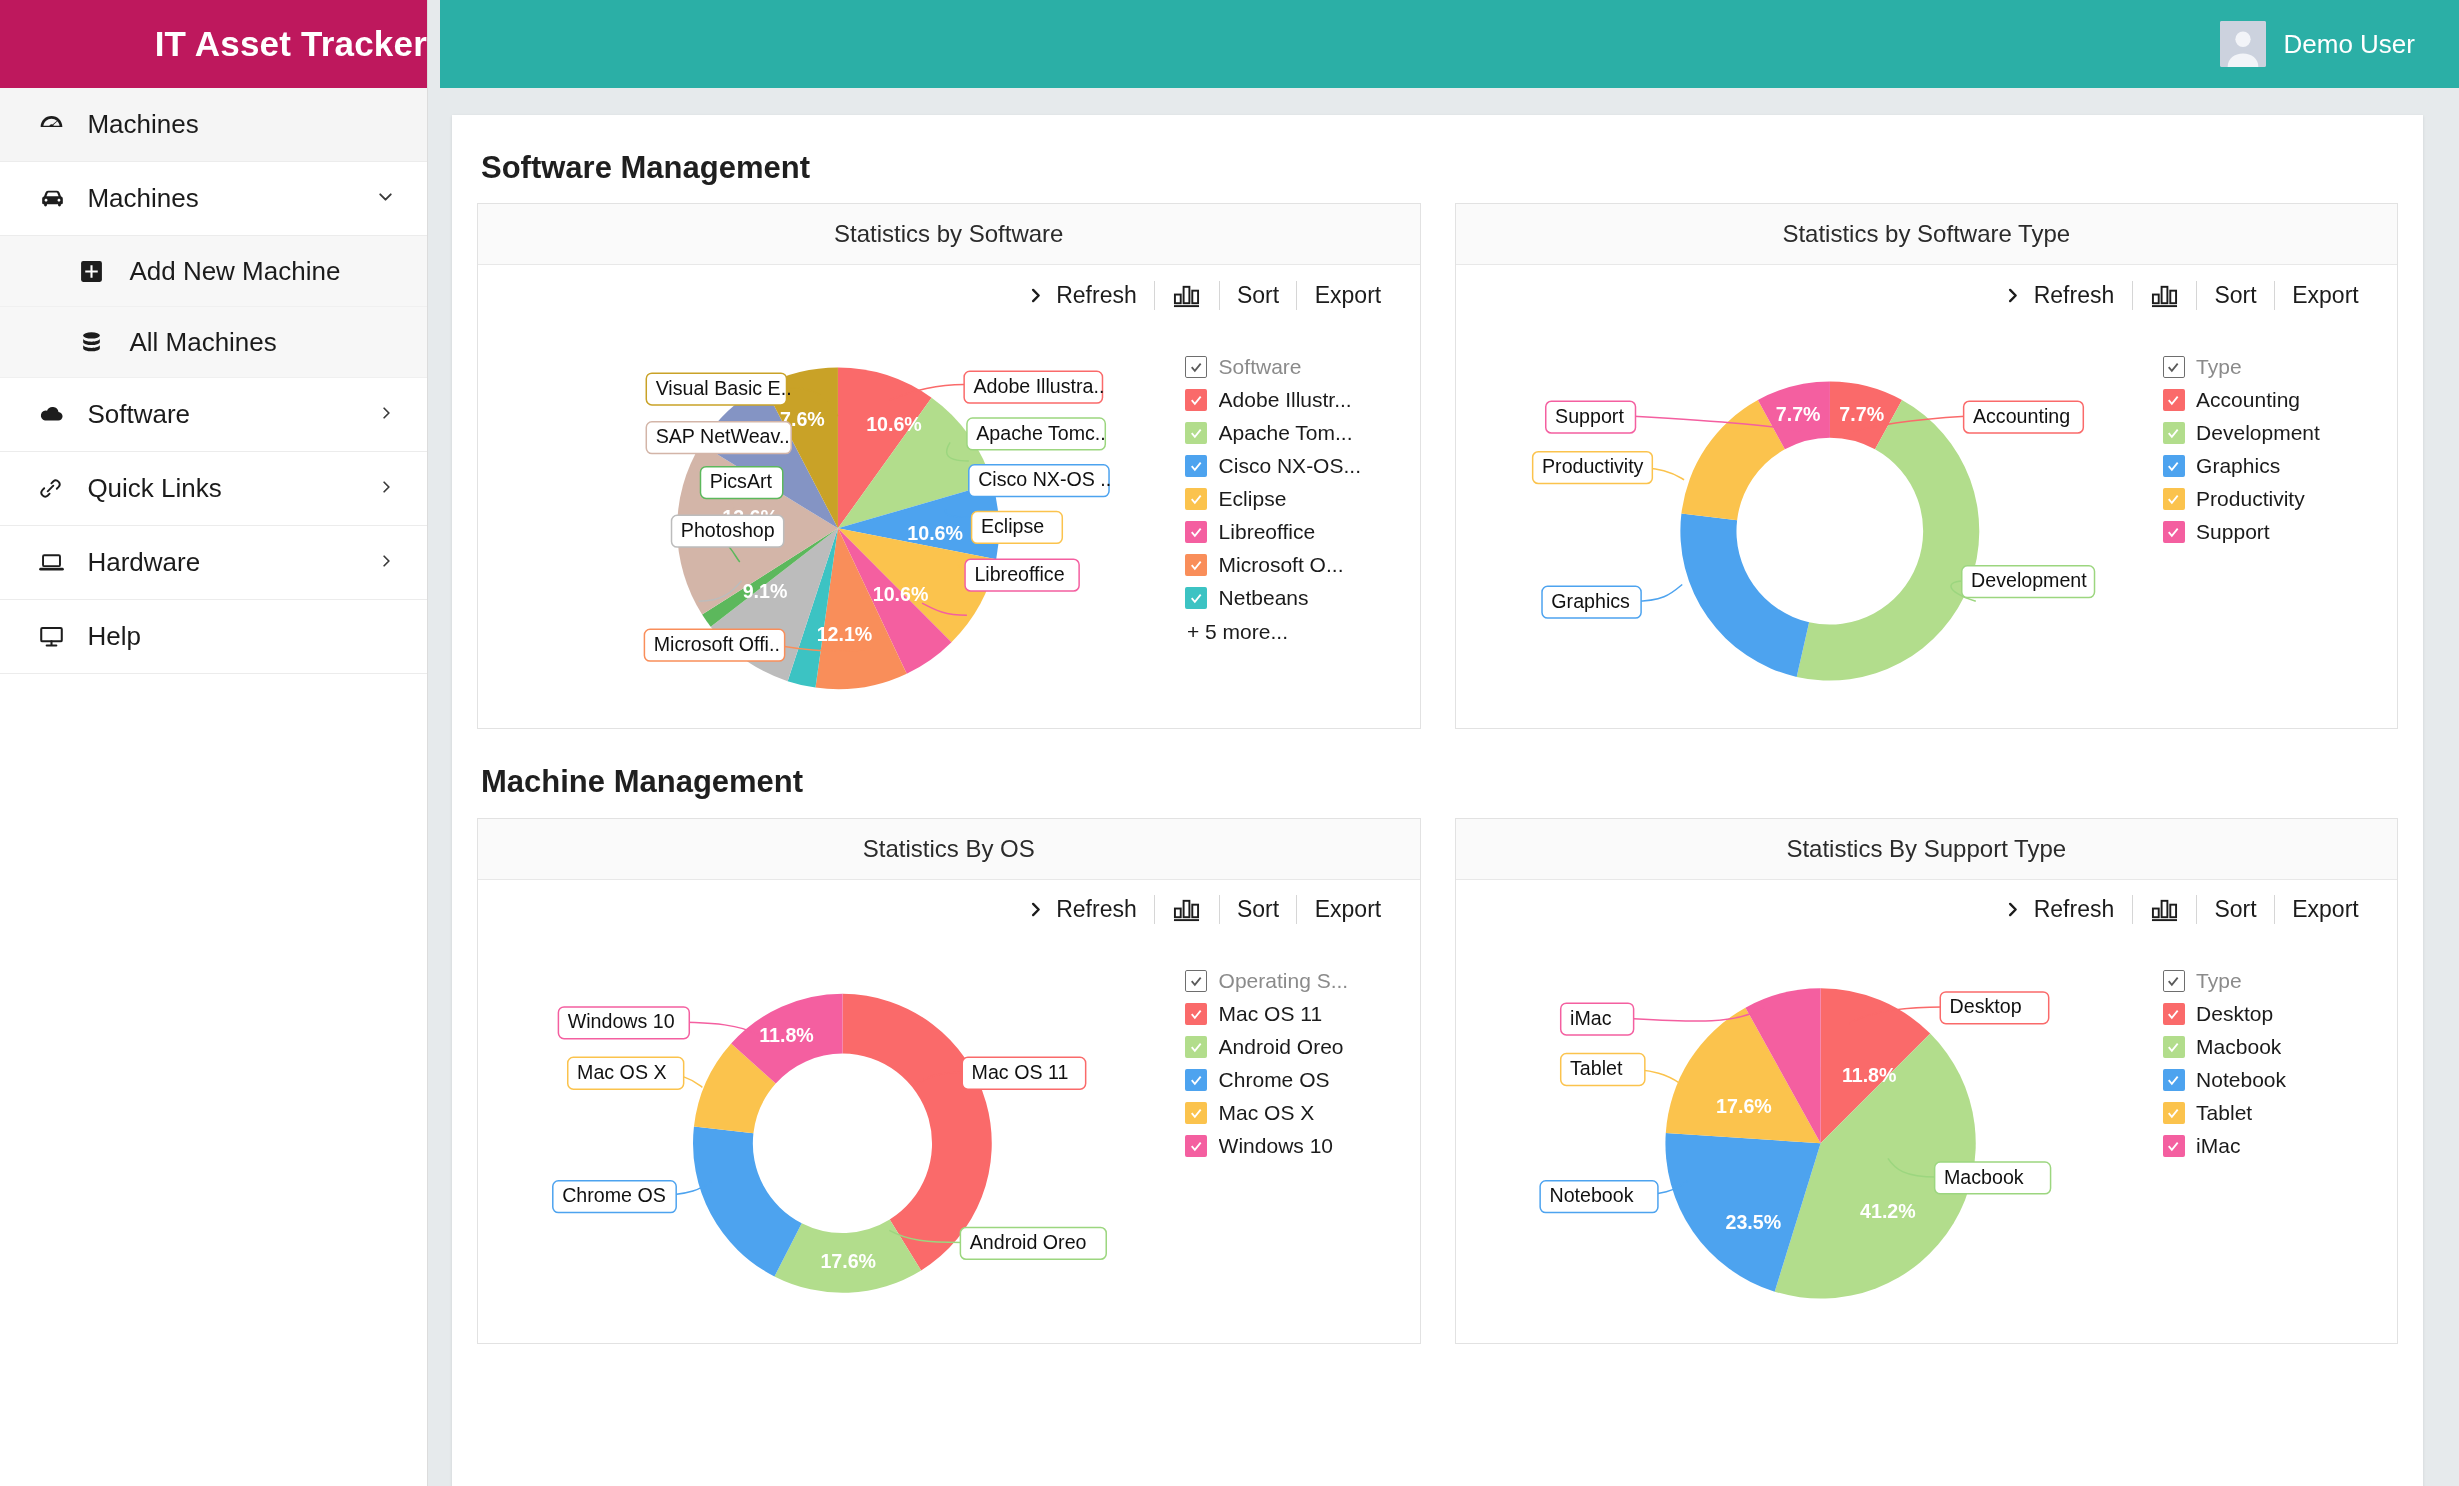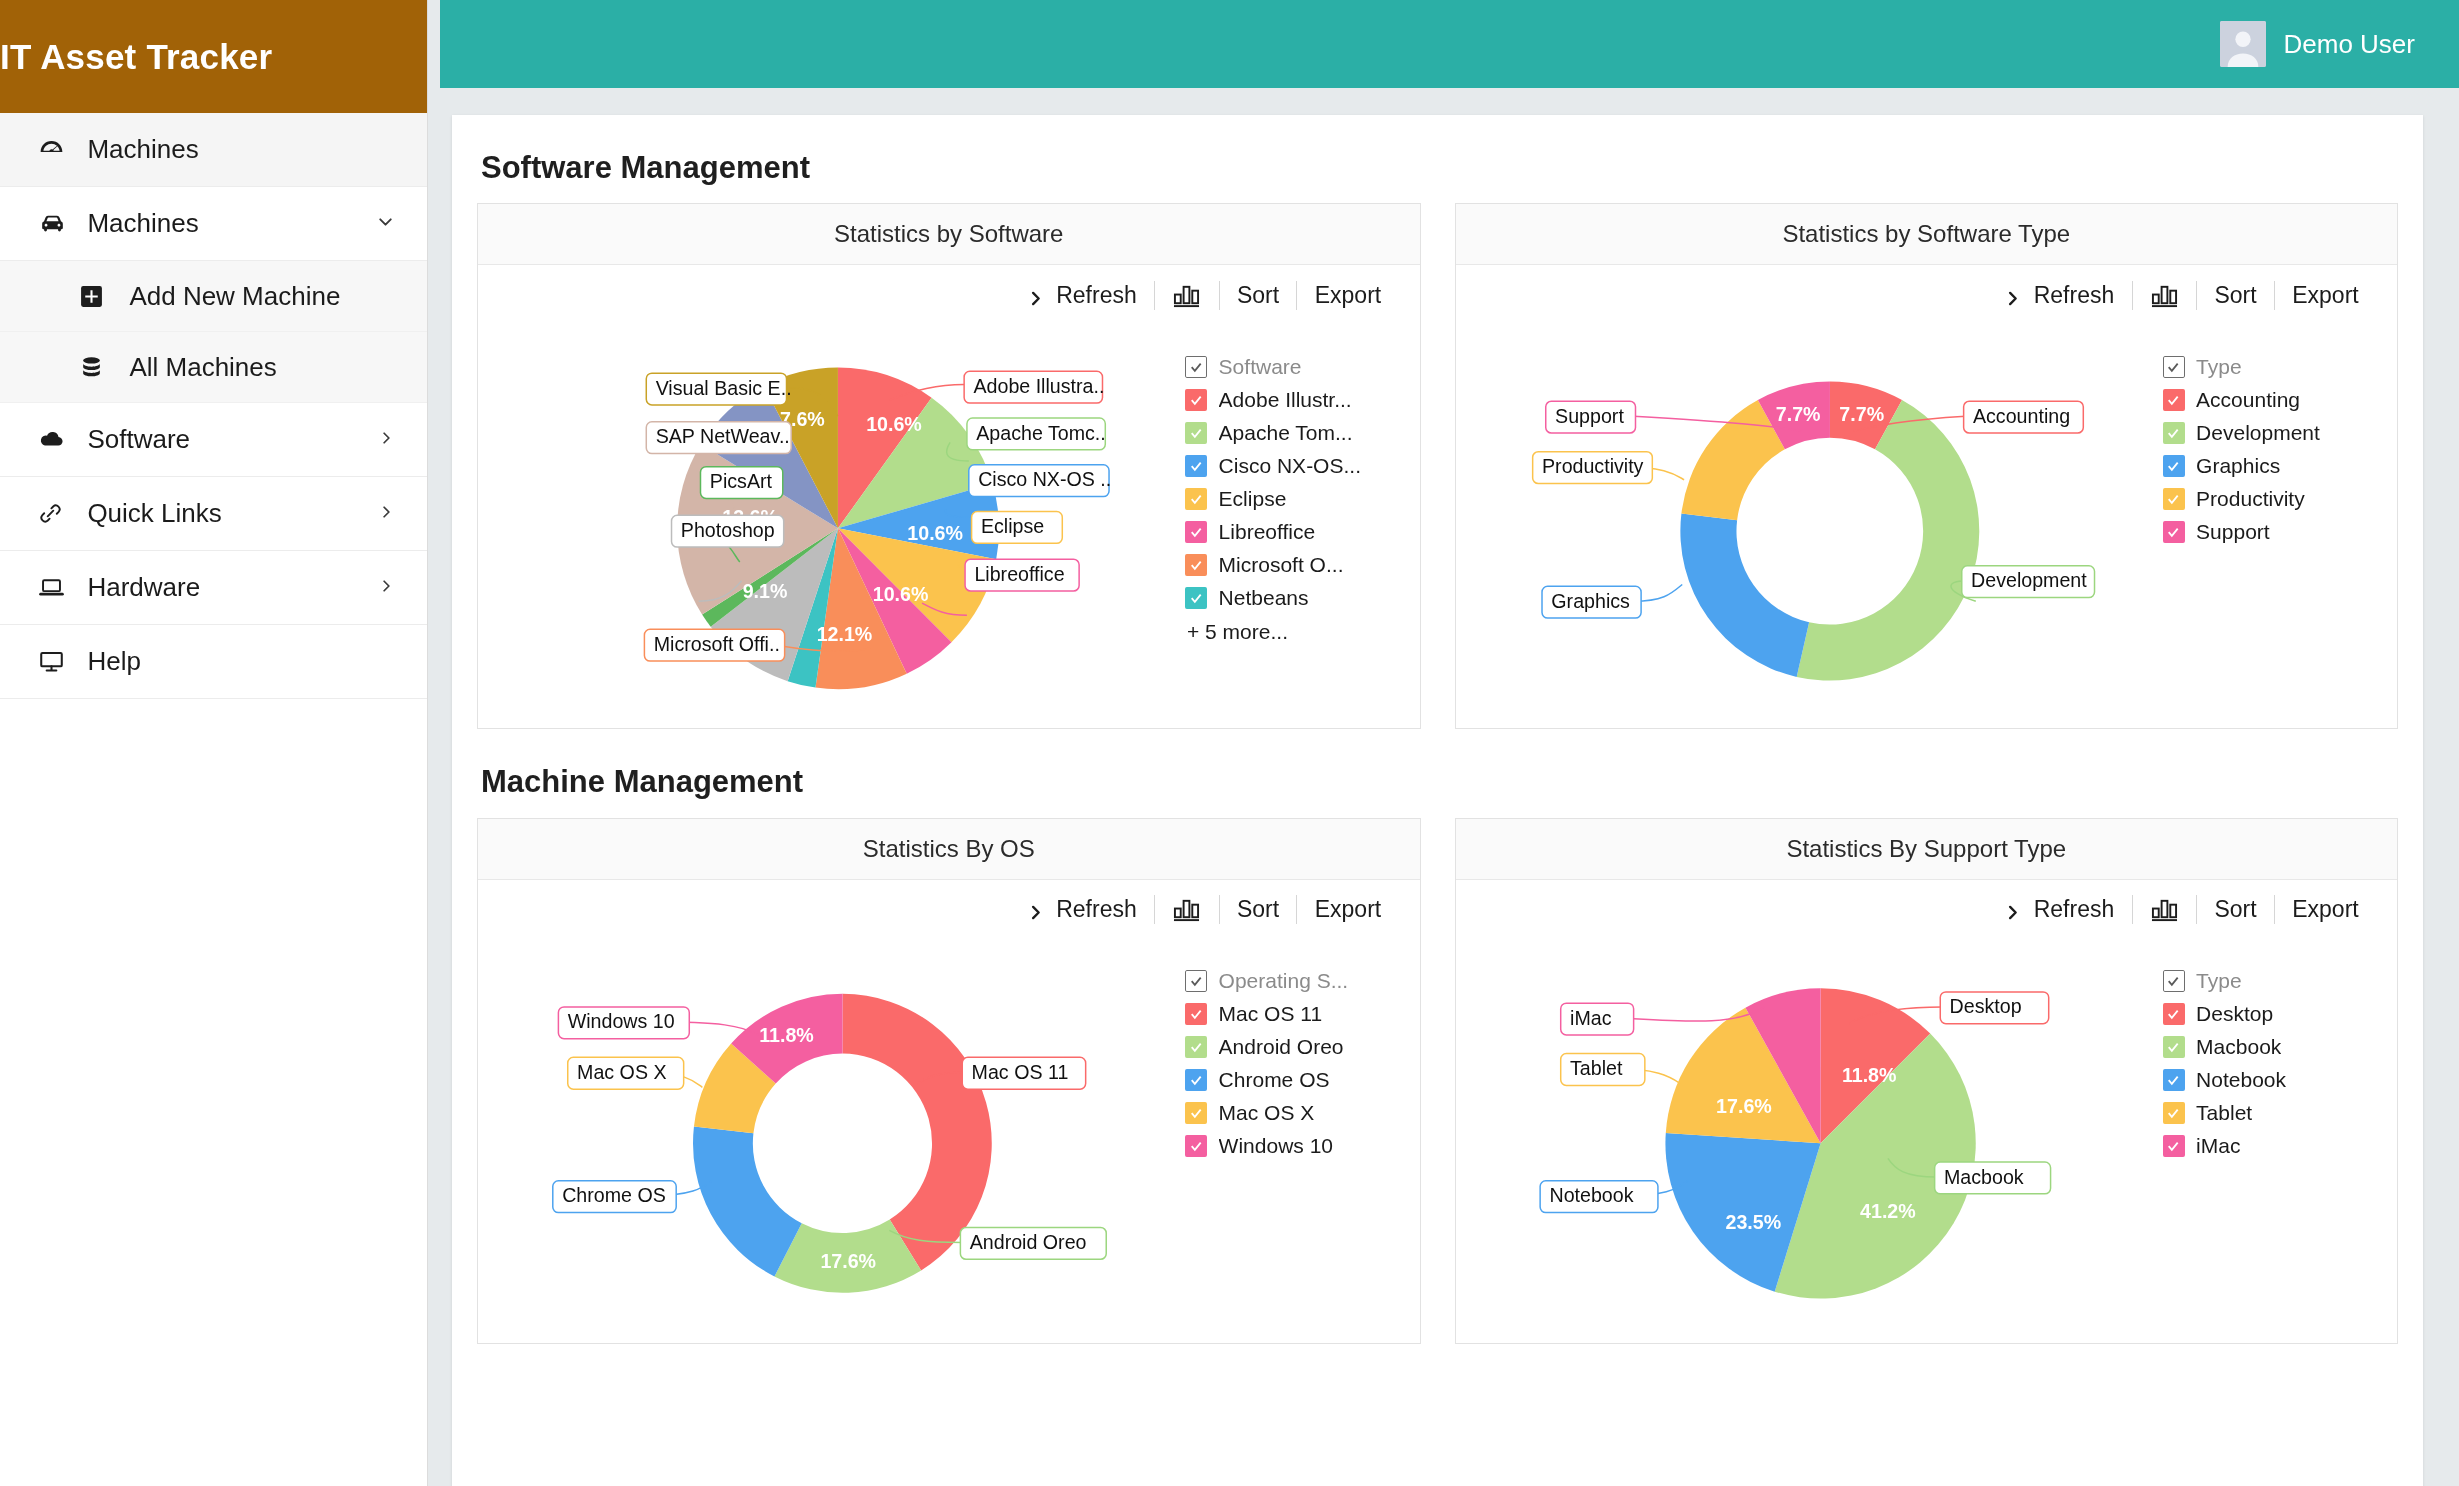--- a/index.html
+++ b/index.html
@@ -13,22 +13,22 @@
 
   
   .sidebar {
     position: absolute; left: 0; top: 0;
     width: 428px; height: 1486px;
     background: #ffffff;
     border-right: 1px solid #dcdcdc;
     z-index: 5;
   }
   .brand {
-    height: 113px; background: #a16207;
-    display: flex; align-items: center; justify-content: flex-start;
+    height: 88px; background: #be185d;
+    display: flex; align-items: center; justify-content: flex-end;
   }
   .brand-title {
     color: #fff; font-size: 35px; font-weight: 600; letter-spacing: 0.2px;
   }
   .nav { width: 100%; }
   .nav-item {
     position: relative;
     display: flex; align-items: center;
     height: 74px; padding-left: 37px;
     border-bottom: 1px solid #ececec;
@@ -84,21 +84,21 @@
   .panel-head {
     height: 61px; background: #fafafa; border-bottom: 1px solid #e8e8e8;
     display: flex; align-items: center; justify-content: center;
   }
   .panel-title { font-size: 24px; color: #2b2b2b; }
   .panel-toolbar {
     height: 60px; display: flex; align-items: center; justify-content: flex-end;
     padding-right: 21px; gap: 0;
   }
   .tb-item {
-    display: flex; align-items: flex-end; gap: 11.5px;
+    display: flex; align-items: center; gap: 11.5px;
     font-size: 23px; color: #1c1c1c; cursor: pointer; padding: 0 17.3px;
   }
   .tb-sep { width: 1px; height: 29px; background: #d6d6d6; }
   .tb-ico { display: flex; align-items: center; }
 
   .panel-body { position: relative; height: 403px; }
   .chart-area { position: absolute; left: 0; top: 0; bottom: 0; right: 231px; }
   .chart-area svg { display: block; width: 100%; height: 100%; }
 
   .legend {

